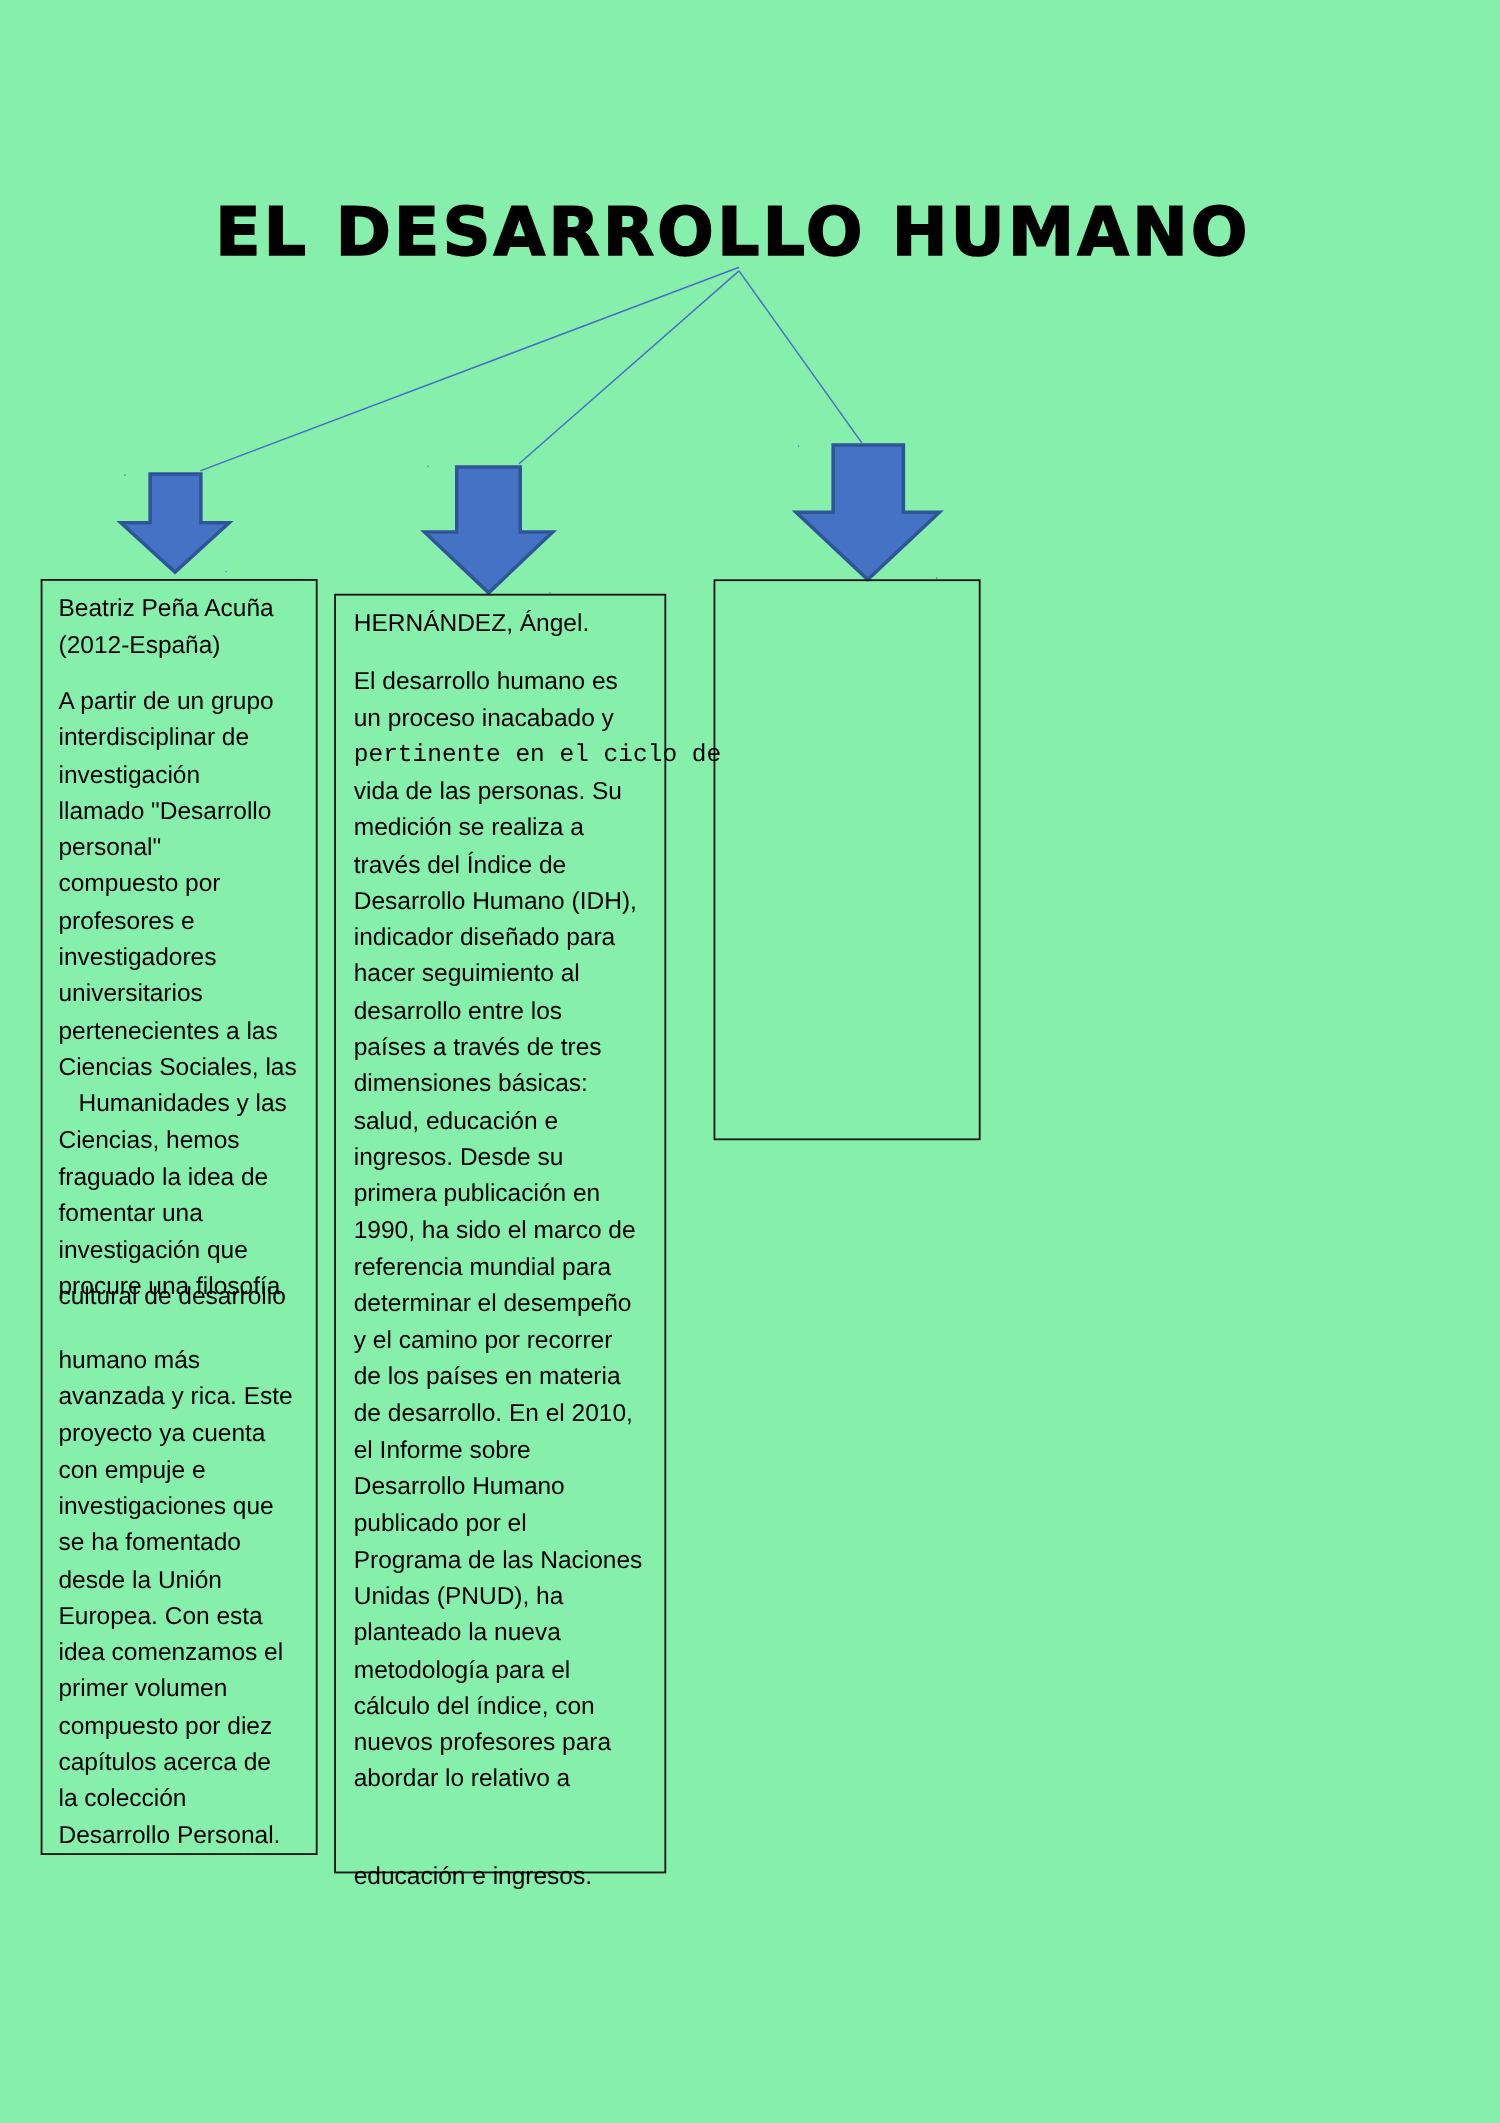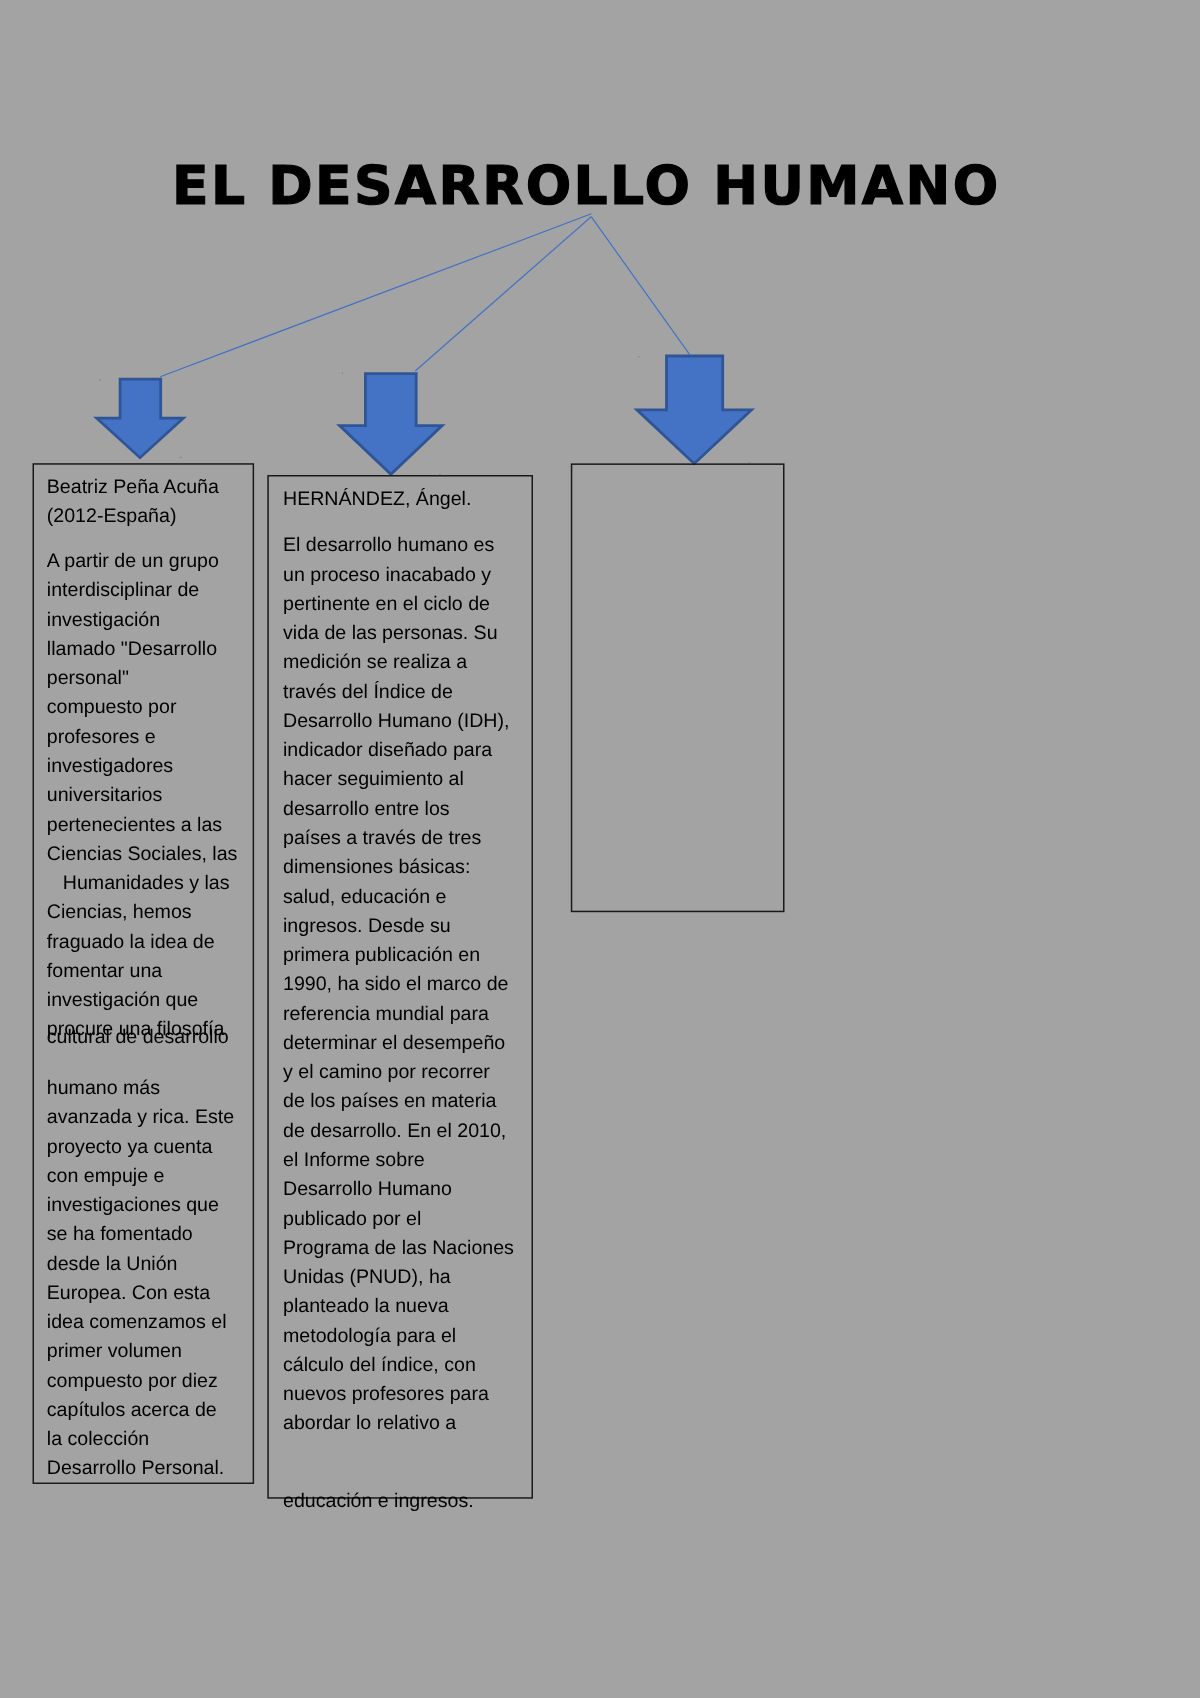--- a/index.html
+++ b/index.html
@@ -1,20 +1,20 @@
 <!DOCTYPE html>
 <html><head>
 <meta charset="utf-8">
 <title>EL DESARROLLO HUMANO</title>
 <style>
   html,body{margin:0;padding:0;background:#ffffff;}
   *{-webkit-font-smoothing:antialiased;text-rendering:geometricPrecision;}
   body{width:1200px;height:1698px;position:relative;overflow:hidden;
        font-family:"Liberation Sans",sans-serif;color:#000;}
-  #page{position:absolute;inset:0;background:#a3a3a3;}
+  #page{position:absolute;inset:0;background:#86efac;}
   #title{
     position:absolute;left:172px;top:159px;
     font-family:"DejaVu Sans",sans-serif;
     font-size:53.5px;font-weight:bold;letter-spacing:2.35px;
     -webkit-text-stroke:1.2px #000;
     white-space:nowrap;color:#000;line-height:1;
   }
   #diagram{position:absolute;left:0;top:0;width:1200px;height:1698px;overflow:visible;}
   .txtbox{position:absolute;box-sizing:border-box;background:transparent;border:0;}
   .lines{position:absolute;left:0;top:0;}
@@ -81,21 +81,21 @@
       <span class="ln" style="left:13.80px;top:966.20px;">la colección</span>
       <span class="ln" style="left:13.80px;top:995.47px;">Desarrollo Personal.</span>
     </div>
   </div>
 
   <div class="txtbox" style="left:267.8px;top:475.5px;width:285px;height:1022.7px;">
     <div class="lines">
       <span class="ln" style="left:15.00px;top:14.10px;">HERNÁNDEZ, Ángel.</span>
       <span class="ln" style="left:15.00px;top:60.30px;">El desarrollo humano es</span>
       <span class="ln" style="left:15.00px;top:89.57px;">un proceso inacabado y</span>
-      <span class="ln" style="left:15.00px;top:118.84px;">pertinente en el ciclo de</span>
+      <span class="ln" style="left:15.00px;top:118.84px;font-family:Liberation Mono, monospace;">pertinente en el ciclo de</span>
       <span class="ln" style="left:15.00px;top:148.11px;">vida de las personas. Su</span>
       <span class="ln" style="left:15.00px;top:177.38px;">medición se realiza a</span>
       <span class="ln" style="left:15.00px;top:206.65px;">través del Índice de</span>
       <span class="ln" style="left:15.00px;top:235.92px;">Desarrollo Humano (IDH),</span>
       <span class="ln" style="left:15.00px;top:265.19px;">indicador diseñado para</span>
       <span class="ln" style="left:15.00px;top:294.46px;">hacer seguimiento al</span>
       <span class="ln" style="left:15.00px;top:323.73px;">desarrollo entre los</span>
       <span class="ln" style="left:15.00px;top:353.00px;">países a través de tres</span>
       <span class="ln" style="left:15.00px;top:382.27px;">dimensiones básicas:</span>
       <span class="ln" style="left:15.00px;top:411.54px;">salud, educación e</span>

